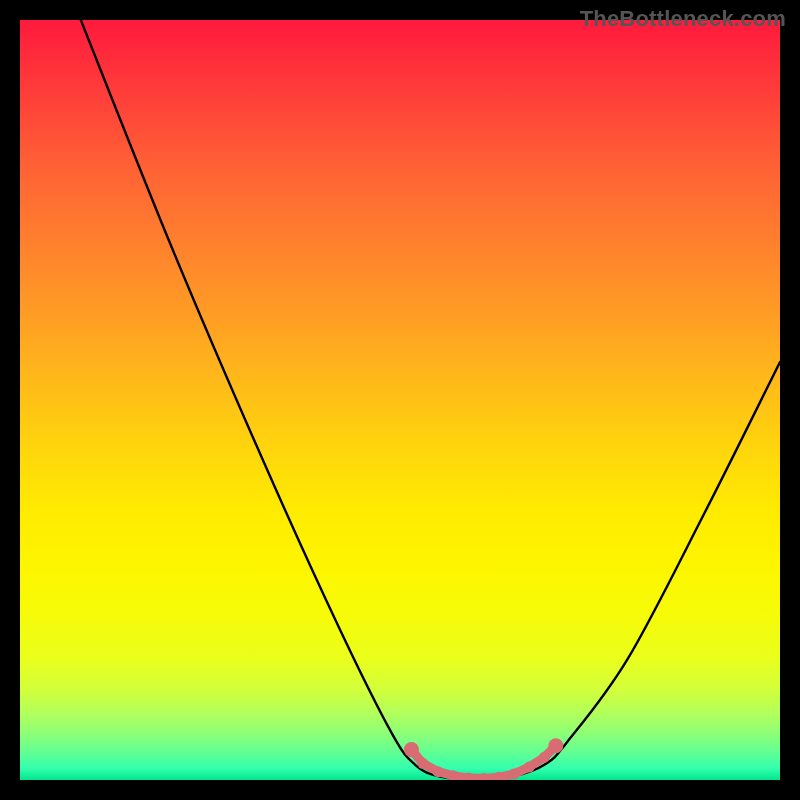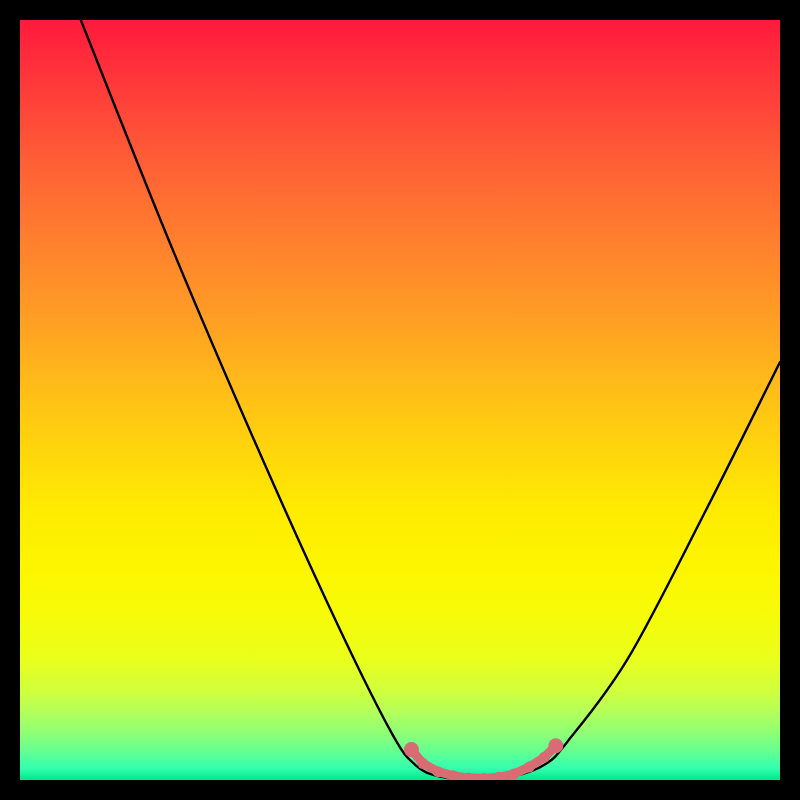--- a/index.html
+++ b/index.html
@@ -75,20 +75,21 @@
     top: 0;
     width: 760px;
     height: 760px;
     z-index: 6;
   }
 </style>
 </head>
 <body>
 
 <div class="chart-container">
+  <div class="watermark">TheBottleneck.com</div>
 
   <div class="plot-area">
     <div class="gradient-fill"></div>
     <svg class="curves" viewBox="0 0 760 760" preserveAspectRatio="none">
       <path id="curve-path" fill="none" stroke="#000000" stroke-width="2.4" stroke-linecap="round" d="M 60.80 0.00 C 76.00 38.00, 121.60 154.53, 152.00 228.00 C 182.40 301.47, 215.33 377.47, 243.20 440.80 C 271.07 504.13, 297.67 562.40, 319.20 608.00 C 340.73 653.60, 359.73 691.60, 372.40 714.40 C 385.07 737.20, 387.60 737.83, 395.20 744.80 C 402.80 751.77, 407.87 753.67, 418.00 756.20 C 428.13 758.73, 443.33 760.00, 456.00 760.00 C 468.67 760.00, 482.60 758.73, 494.00 756.20 C 505.40 753.67, 515.53 750.50, 524.40 744.80 C 533.27 739.10, 533.27 739.73, 547.20 722.00 C 561.13 704.27, 585.20 676.40, 608.00 638.40 C 630.80 600.40, 658.67 543.40, 684.00 494.00 C 709.33 444.60, 747.33 367.33, 760.00 342.00"></path>
     </svg>
     <svg class="markers" viewBox="0 0 760 760" preserveAspectRatio="none">
       <g id="marker-group">
           <polyline points="391.40,729.60 402.80,743.28 418.00,751.64 433.20,755.82 448.40,758.10 463.60,758.48 478.80,757.34 494.00,753.92 509.20,747.08 524.40,737.20 535.80,725.80" fill="none" stroke="#d96b72" stroke-width="9" stroke-linecap="round" stroke-linejoin="round"></polyline>
           <circle cx="391.40" cy="729.60" r="7.5" fill="#d96b72"></circle>

